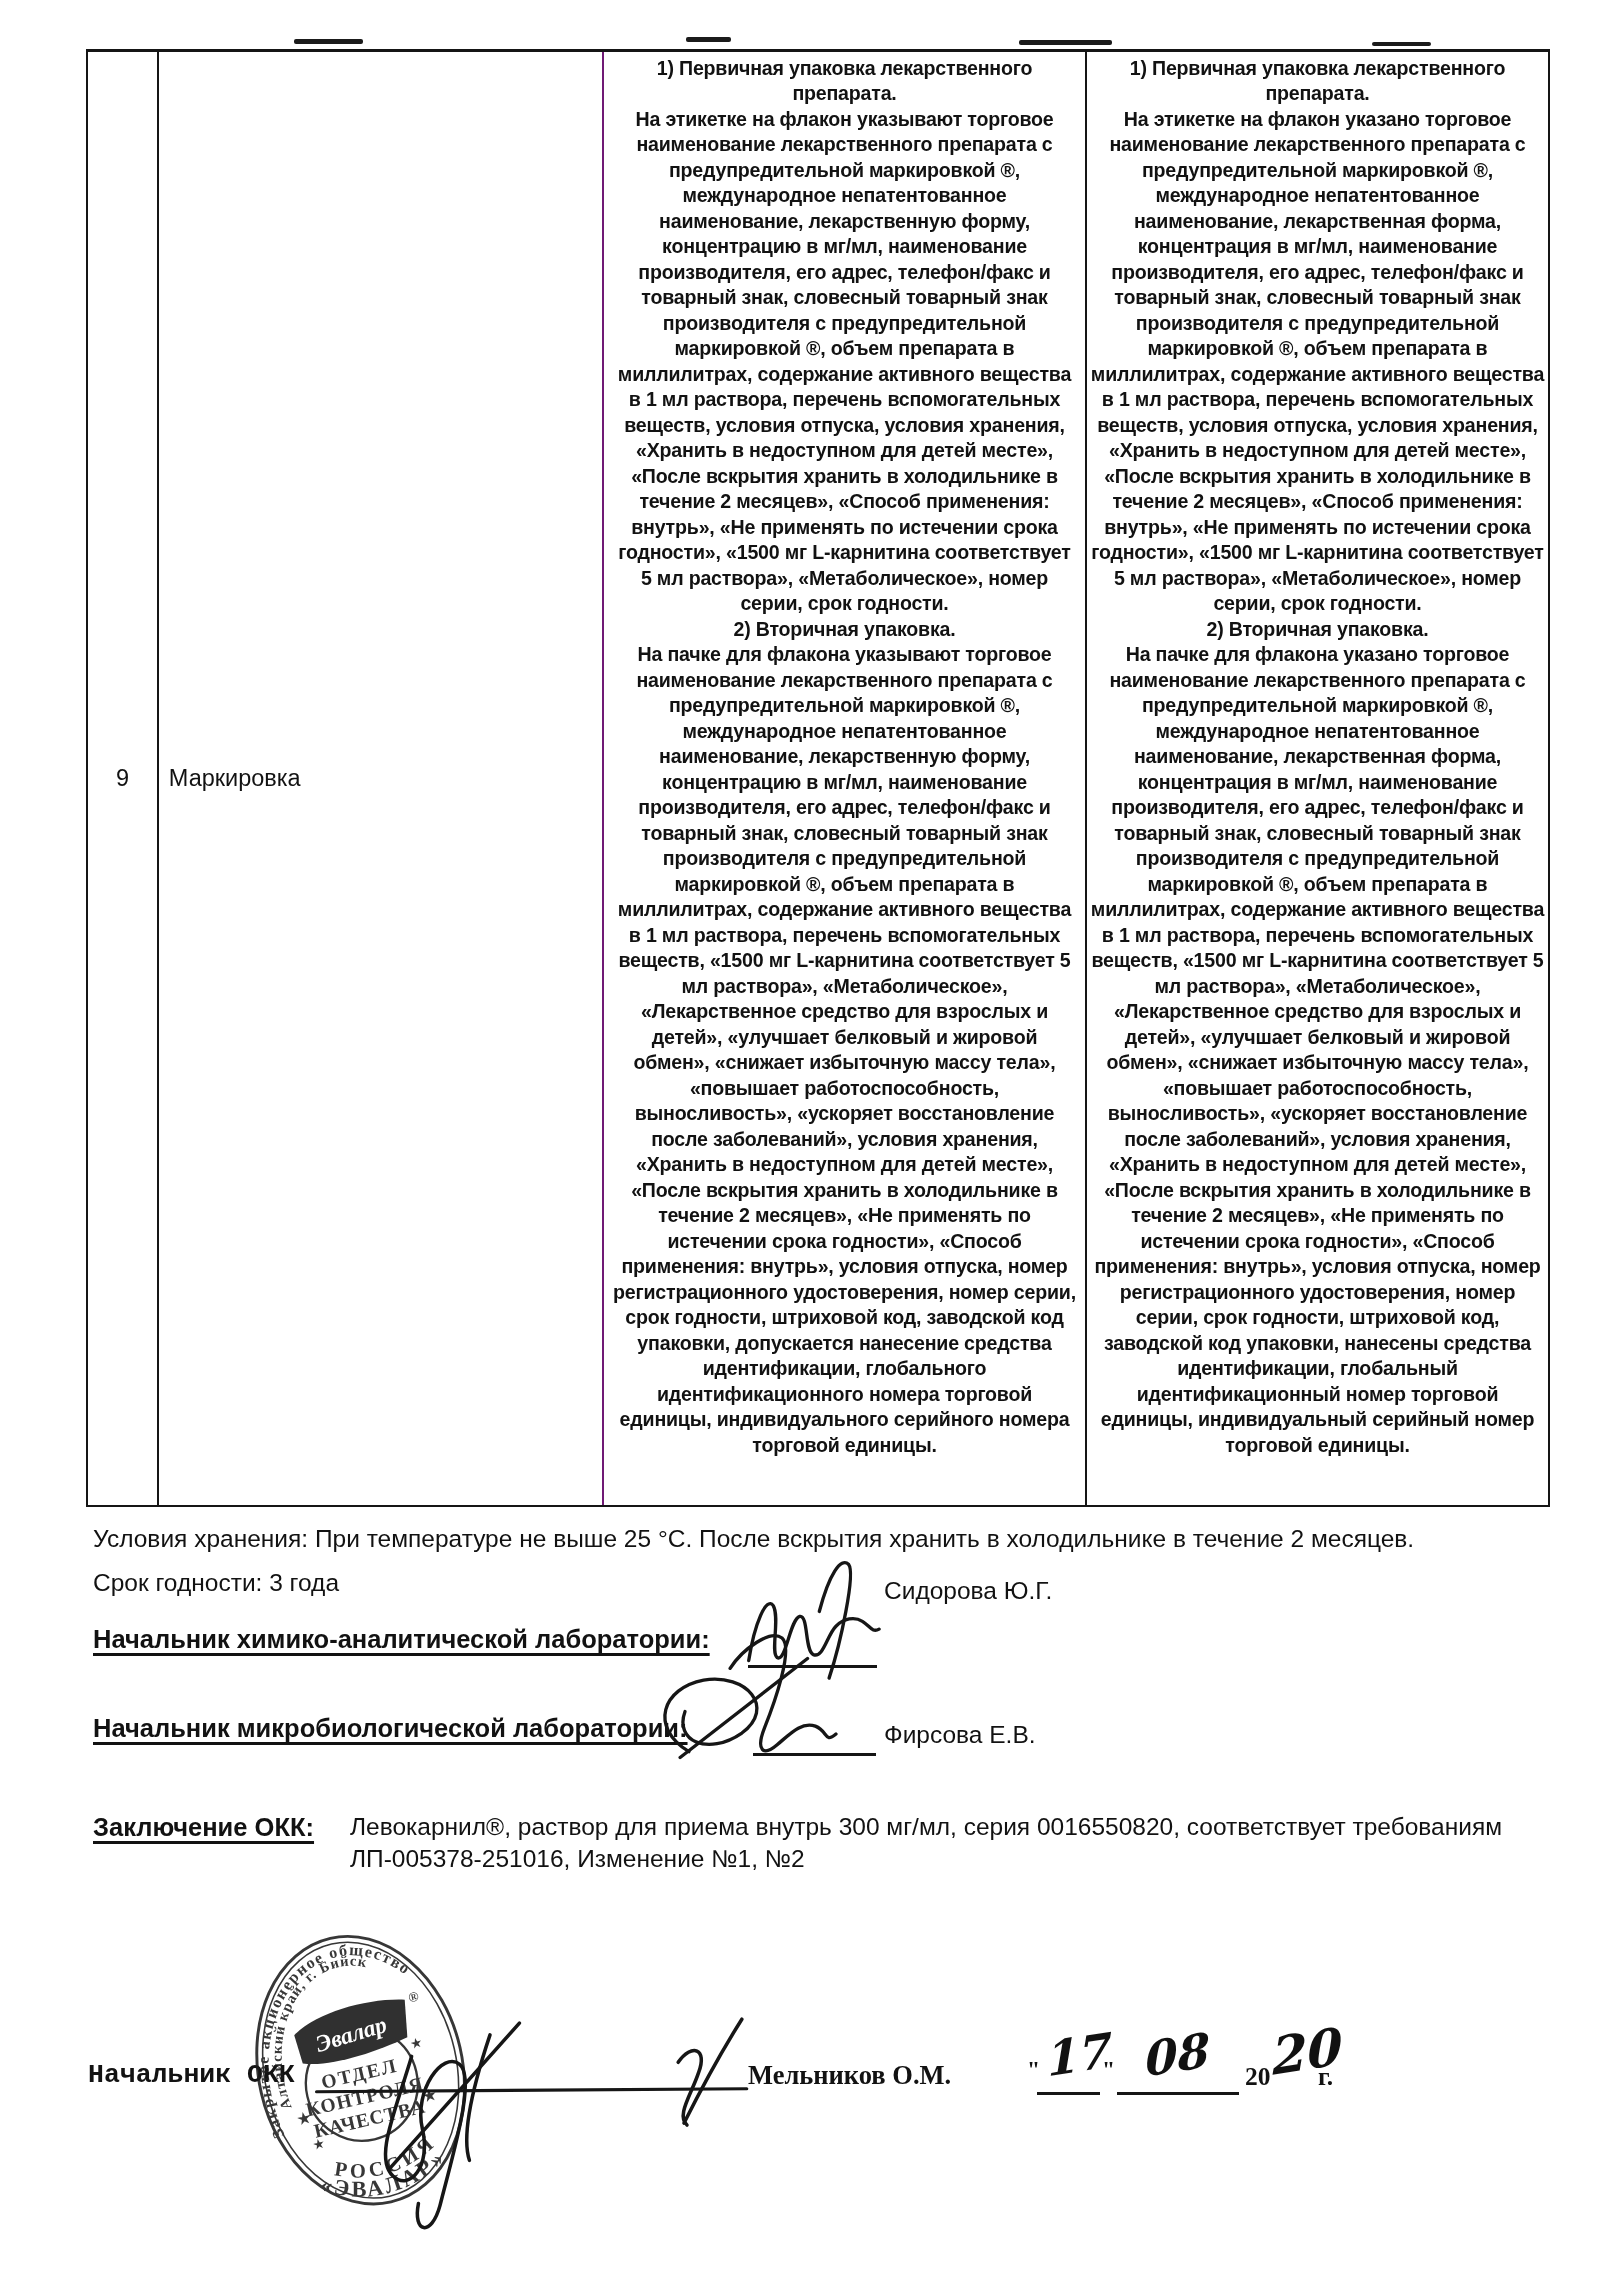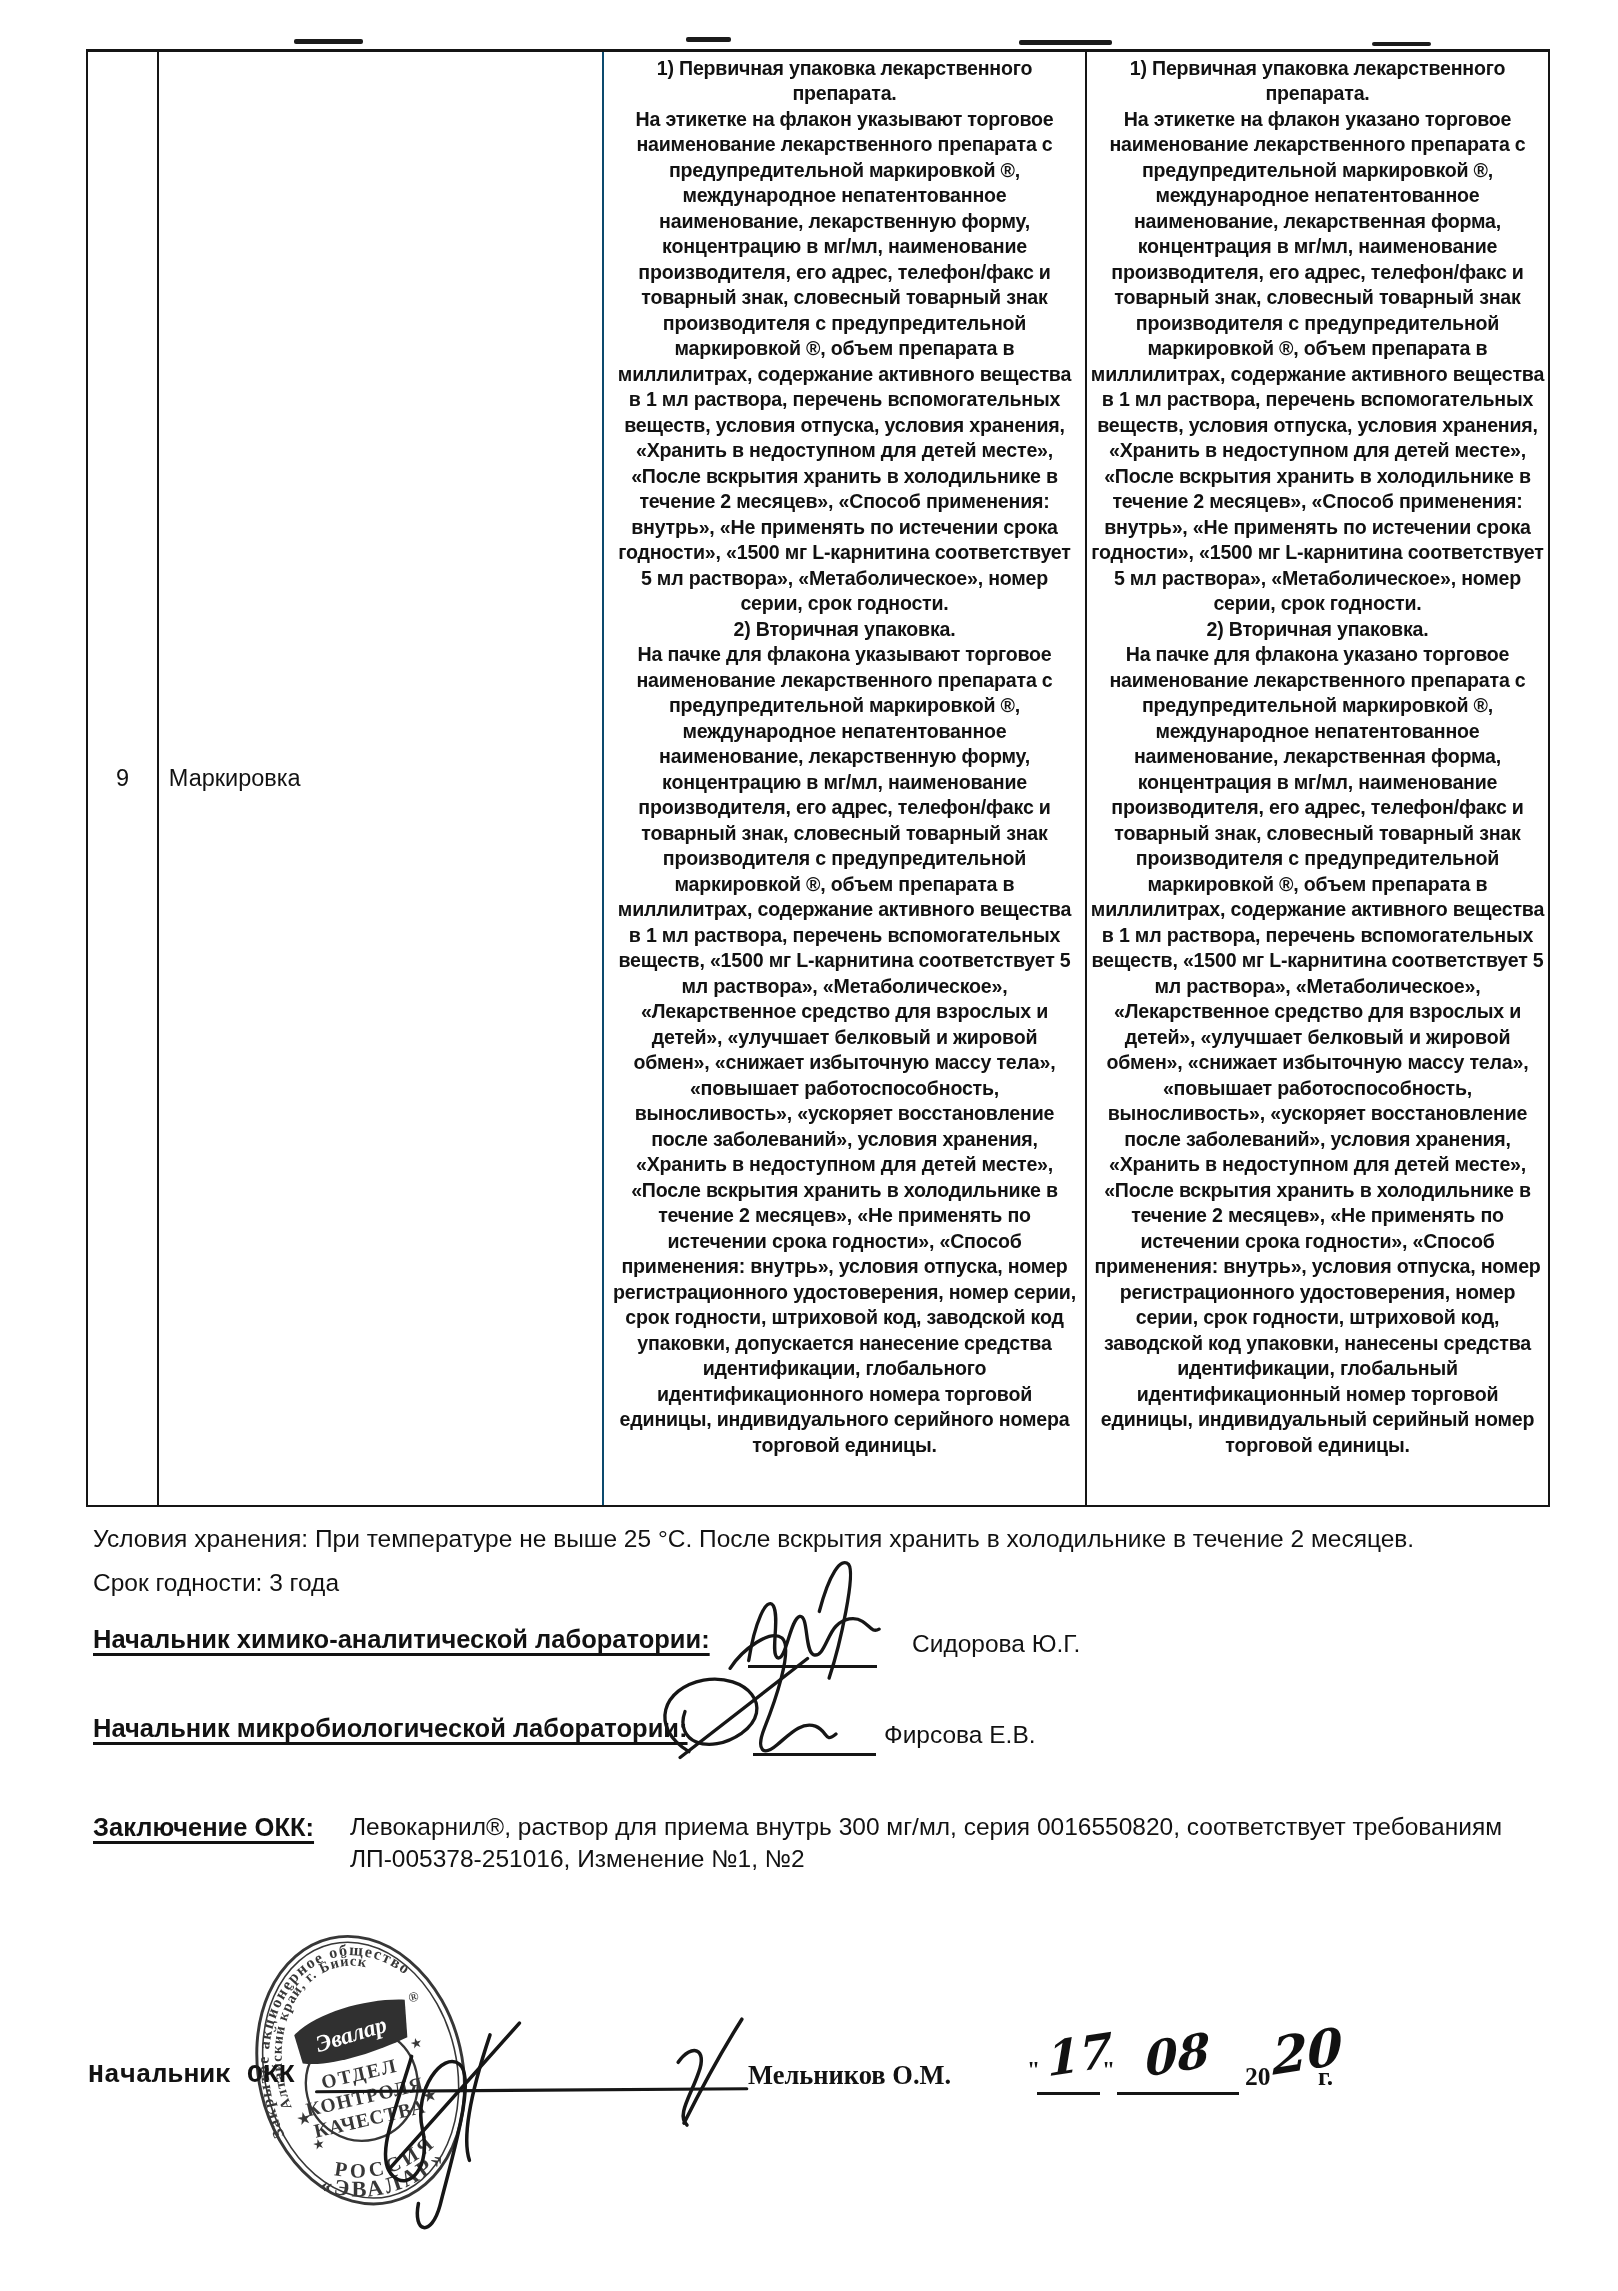--- a/index.html
+++ b/index.html
@@ -15,21 +15,21 @@
     border:2px solid #151515;border-top:3.9px solid #151515;
     display:flex;box-sizing:border-box;background:#fff;
   }
   .tbl .col{box-sizing:border-box;overflow:hidden;}
   .col-num{
     flex:0 0 71px;border-right:2px solid #151515;
     display:flex;align-items:center;justify-content:center;
     font-size:23.5px;
   }
   .col-label{
-    flex:0 0 445px;border-right:2px solid #0c4a6e;
+    flex:0 0 445px;border-right:2px solid #701a75;
     display:flex;align-items:center;padding-left:9.8px;
     font-size:23.5px;
   }
   .col-text{
     flex:0 0 483px;border-right:2px solid #151515;
     padding:3.9px 8.8px 2px 8.8px;text-align:center;
     font-size:19.6px;line-height:25.5px;font-weight:700;letter-spacing:-0.2px;
   }
   .col-text2{
     flex:1 1 auto;
@@ -82,21 +82,21 @@
     <p>2) Вторичная упаковка.</p>
     <p>На пачке для флакона указано торговое наименование лекарственного препарата с предупредительной маркировкой ®, международное непатентованное наименование, лекарственная форма, концентрация в мг/мл, наименование производителя, его адрес, телефон/факс и товарный знак, словесный товарный знак производителя с предупредительной маркировкой ®, объем препарата в миллилитрах, содержание активного вещества в 1 мл раствора, перечень вспомогательных веществ, «1500 мг L-карнитина соответствует 5 мл раствора», «Метаболическое», «Лекарственное средство для взрослых и детей», «улучшает белковый и жировой обмен», «снижает избыточную массу тела», «повышает работоспособность, выносливость», «ускоряет восстановление после заболеваний», условия хранения, «Хранить в недоступном для детей месте», «После вскрытия хранить в холодильнике в течение 2 месяцев», «Не применять по истечении срока годности», «Способ применения: внутрь», условия отпуска, номер регистрационного удостоверения, номер серии, срок годности, штриховой код, заводской код упаковки, нанесены средства идентификации, глобальный идентификационный номер торговой единицы, индивидуальный серийный номер торговой единицы.</p>
   </div>
 </div>
 
 <div class="abs line-reg" style="left:93px;top:1525px;">Условия хранения: При температуре не выше 25 °С. После вскрытия хранить в холодильнике в течение 2 месяцев.</div>
 <div class="abs line-reg" style="left:93px;top:1569px;">Срок годности: 3 года</div>
 
 <div class="abs lbl-bold" style="left:93px;top:1625px;">Начальник химико-аналитической лаборатории:</div>
 <div class="sig-underline" style="left:748px;top:1665px;width:129px;"></div>
-<div class="abs name-reg" style="left:884px;top:1630px;margin-left:28px;">Сидорова Ю.Г.</div>
+<div class="abs name-reg" style="left:884px;top:1577px;">Сидорова Ю.Г.</div>
 
 <div class="abs lbl-bold" style="left:93px;top:1714px;">Начальник микробиологической лаборатории:</div>
 <div class="sig-underline" style="left:753px;top:1753px;width:123px;"></div>
 <div class="abs name-reg" style="left:884px;top:1721px;">Фирсова Е.В.</div>
 
 <div class="abs lbl-bold" style="left:93px;top:1813px;">Заключение ОКК:</div>
 <div class="abs name-reg" style="left:350px;top:1813px;">Левокарнил®, раствор для приема внутрь 300 мг/мл, серия 0016550820, соответствует требованиям</div>
 <div class="abs name-reg" style="left:350px;top:1845px;">ЛП-005378-251016, Изменение №1, №2</div>
 
 <div class="abs serifb" style="left:88px;top:2060px;font-family:Liberation Mono, monospace;">Начальник ОКК</div>

